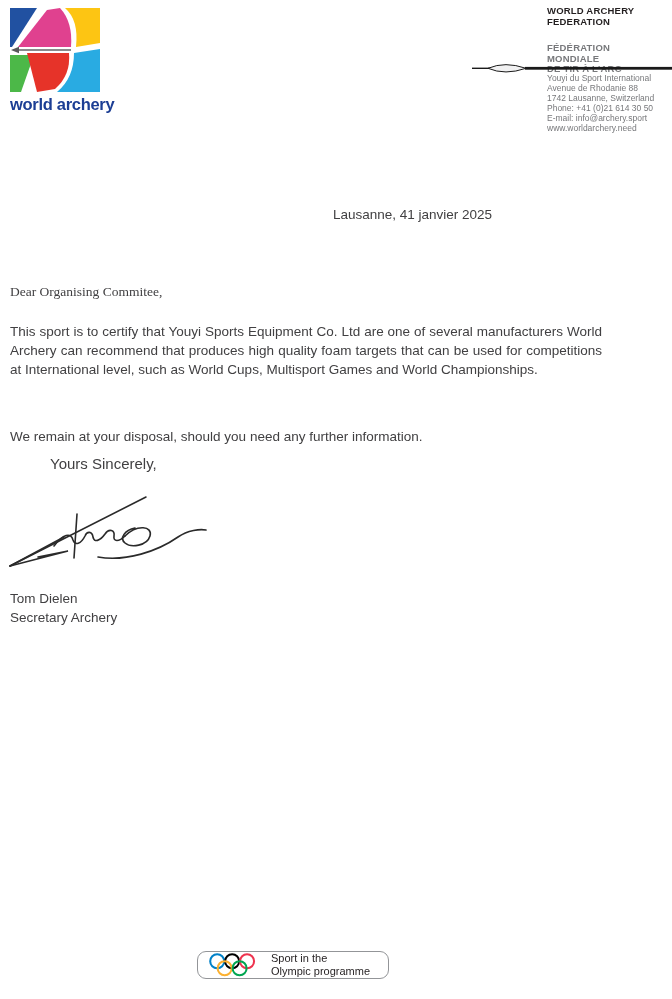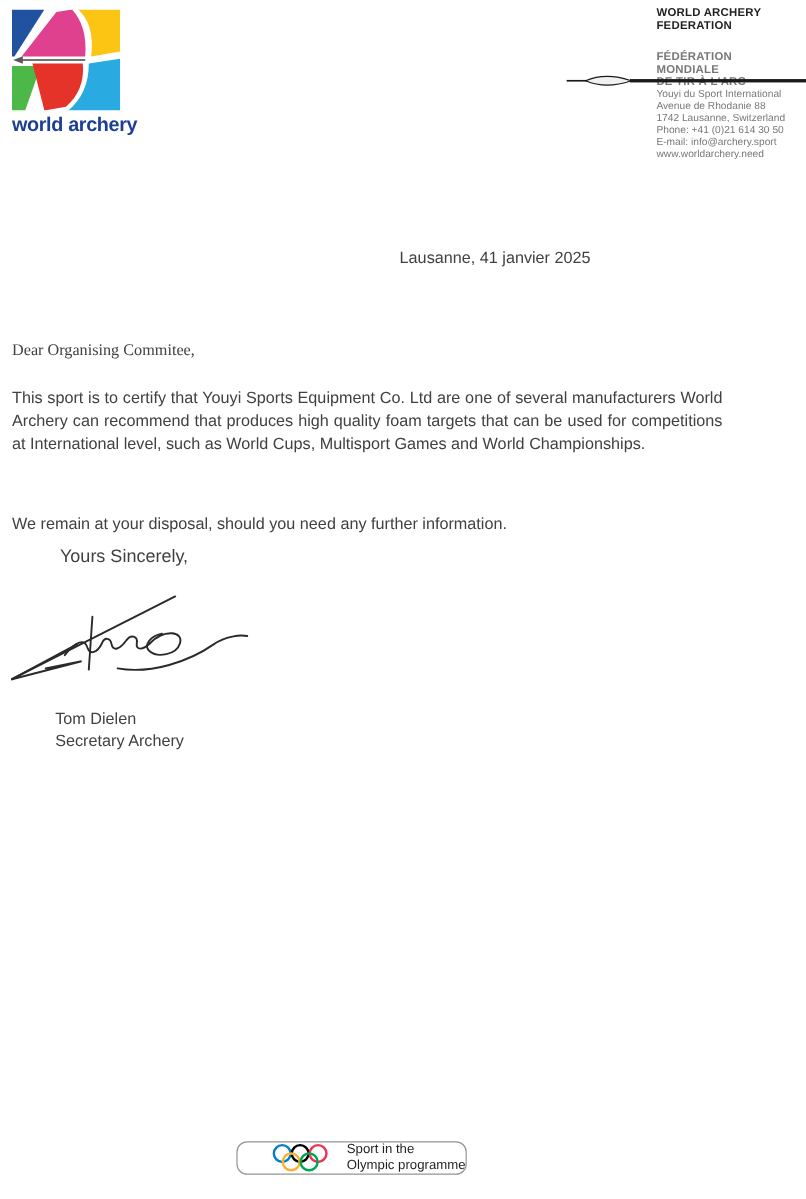--- a/index.html
+++ b/index.html
@@ -51,29 +51,29 @@
   .dateline { position: absolute; left: 333px; top: 207px; font-size: 13.5px; }
   .salutation { position: absolute; left: 10px; top: 284px; font-size: 13.5px; font-family: Liberation Serif, serif; }
   .para1 {
     position: absolute; left: 10px; top: 322px; width: 592px;
     font-size: 13.5px; line-height: 19px; text-align: justify;
   }
   .para1 .bold { font-weight: 400; }
   .para2 { position: absolute; left: 10px; top: 429px; font-size: 13.5px; }
   .closing { position: absolute; left: 10px; top: 455px; font-size: 15px; margin-left: 40px; }
   .signature-wrap { position: absolute; left: 8px; top: 487px; }
-  .signer { position: absolute; left: 10px; top: 589px; font-size: 13.5px; line-height: 19px; margin-left: 36px; }
+  .signer { position: absolute; left: 10px; top: 589px; font-size: 13.5px; line-height: 19px; }
 
   
   .badge {
     position: absolute; left: 197px; top: 951px;
     width: 192px; height: 28px;
     border: 1.2px solid #939598; border-radius: 9px;
     display: flex; align-items: center; gap: 9px;
-    padding-left: 26px; background: #ffffff;
+    padding-left: 8px; background: #ffffff;
   }
   .badge-text { font-size: 11px; line-height: 13.5px; color: #231f20; }
 </style>
 </head>
 <body>
 
 <div class="page">
 
   <div class="logo-block">
     <svg class="logo-mark" width="90" height="84" viewBox="0 0 90 84">

